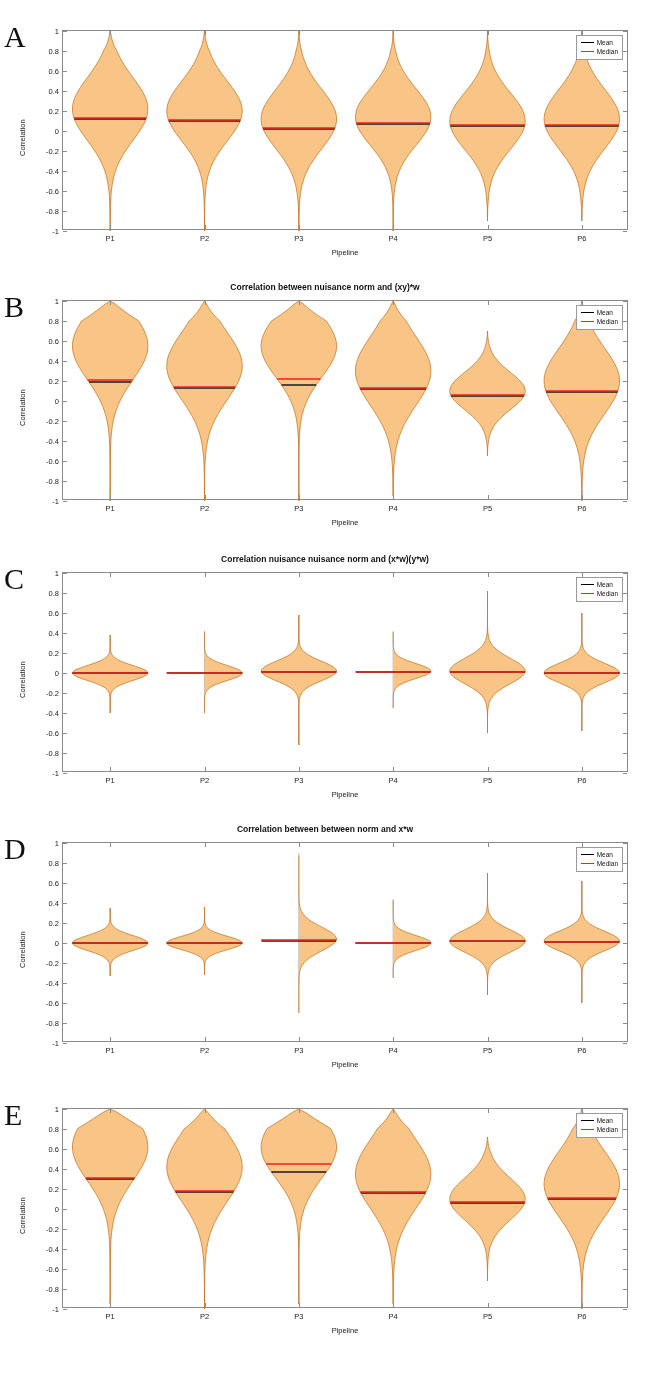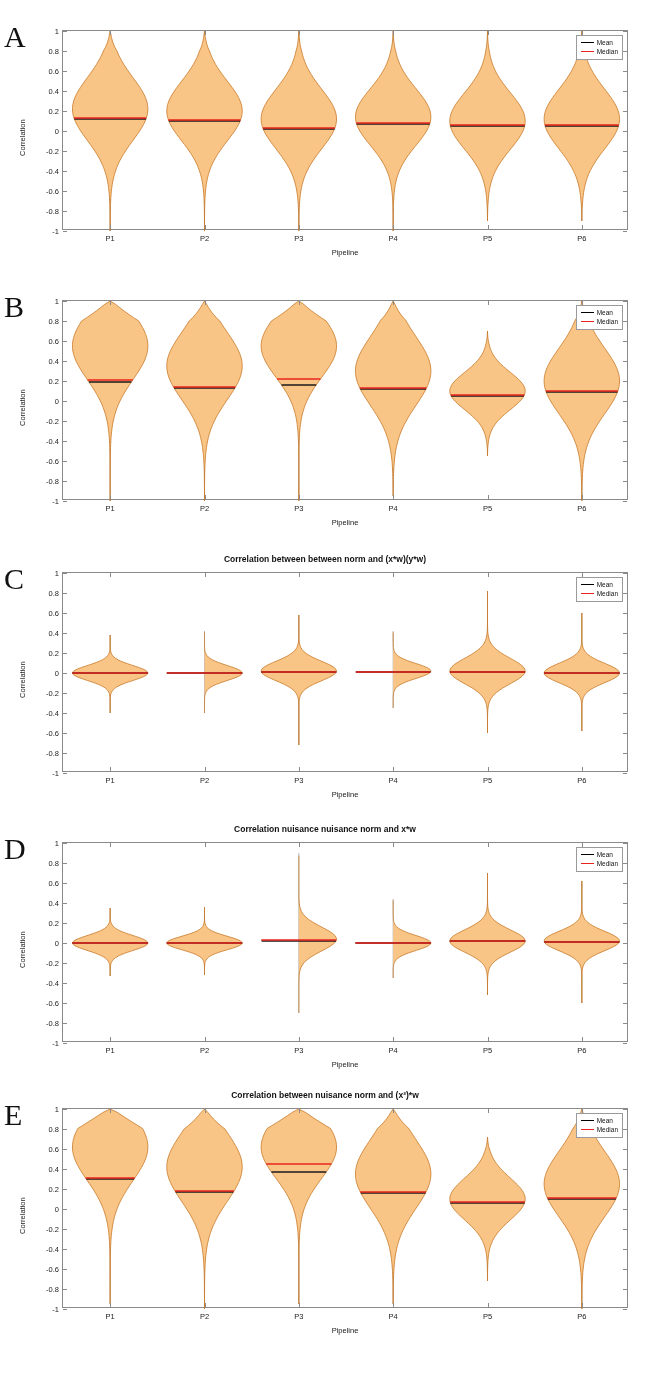--- a/index.html
+++ b/index.html
@@ -216,20 +216,21 @@
             <span class="legend-swatch red"></span>
             <span>Median</span>
           </div>
         </div>
       </div>
       <div class="ylabel" style="left: 18px; top: 148px;">Correlation</div>
       <div class="xlabel" style="left: 62px; width: 566px; top: 240px;">Pipeline</div>
     </div>
     <div class="panel" style="position: absolute; left: 0px; top: 278px; height: 262px;">
       <div class="panel-letter" style="top: 14px;">B</div>
+      <div class="plot-title" style="top: 4px; left: 22px; width: 606px;">Correlation between nuisance norm and (xy)*w</div>
       <div class="axes" style="left: 62px; top: 22px; width: 566px; height: 200px;">
         <div class="ytick" style="top: 200px;">-1</div>
         <div class="ytickmark" style="top: 200px;"></div>
         <div class="ytickmark right" style="top: 200px;"></div>
         <div class="ytick" style="top: 180px;">-0.8</div>
         <div class="ytickmark" style="top: 180px;"></div>
         <div class="ytickmark right" style="top: 180px;"></div>
         <div class="ytick" style="top: 160px;">-0.6</div>
         <div class="ytickmark" style="top: 160px;"></div>
         <div class="ytickmark right" style="top: 160px;"></div>
@@ -310,21 +311,21 @@
             <span class="legend-swatch red"></span>
             <span>Median</span>
           </div>
         </div>
       </div>
       <div class="ylabel" style="left: 18px; top: 148px;">Correlation</div>
       <div class="xlabel" style="left: 62px; width: 566px; top: 240px;">Pipeline</div>
     </div>
     <div class="panel" style="position: absolute; left: 0px; top: 550px; height: 262px;">
       <div class="panel-letter" style="top: 14px;">C</div>
-      <div class="plot-title" style="top: 4px; left: 22px; width: 606px;">Correlation between between norm and (x*w)(y*w)</div>
+      <div class="plot-title" style="top: 4px; left: 22px; width: 606px;">Correlation nuisance nuisance norm and (x*w)(y*w)</div>
       <div class="axes" style="left: 62px; top: 22px; width: 566px; height: 200px;">
         <div class="ytick" style="top: 200px;">-1</div>
         <div class="ytickmark" style="top: 200px;"></div>
         <div class="ytickmark right" style="top: 200px;"></div>
         <div class="ytick" style="top: 180px;">-0.8</div>
         <div class="ytickmark" style="top: 180px;"></div>
         <div class="ytickmark right" style="top: 180px;"></div>
         <div class="ytick" style="top: 160px;">-0.6</div>
         <div class="ytickmark" style="top: 160px;"></div>
         <div class="ytickmark right" style="top: 160px;"></div>
@@ -405,21 +406,21 @@
             <span class="legend-swatch red"></span>
             <span>Median</span>
           </div>
         </div>
       </div>
       <div class="ylabel" style="left: 18px; top: 148px;">Correlation</div>
       <div class="xlabel" style="left: 62px; width: 566px; top: 240px;">Pipeline</div>
     </div>
     <div class="panel" style="position: absolute; left: 0px; top: 820px; height: 262px;">
       <div class="panel-letter" style="top: 14px;">D</div>
-      <div class="plot-title" style="top: 4px; left: 22px; width: 606px;">Correlation nuisance nuisance norm and x*w</div>
+      <div class="plot-title" style="top: 4px; left: 22px; width: 606px;">Correlation between between norm and x*w</div>
       <div class="axes" style="left: 62px; top: 22px; width: 566px; height: 200px;">
         <div class="ytick" style="top: 200px;">-1</div>
         <div class="ytickmark" style="top: 200px;"></div>
         <div class="ytickmark right" style="top: 200px;"></div>
         <div class="ytick" style="top: 180px;">-0.8</div>
         <div class="ytickmark" style="top: 180px;"></div>
         <div class="ytickmark right" style="top: 180px;"></div>
         <div class="ytick" style="top: 160px;">-0.6</div>
         <div class="ytickmark" style="top: 160px;"></div>
         <div class="ytickmark right" style="top: 160px;"></div>
@@ -500,21 +501,20 @@
             <span class="legend-swatch red"></span>
             <span>Median</span>
           </div>
         </div>
       </div>
       <div class="ylabel" style="left: 18px; top: 148px;">Correlation</div>
       <div class="xlabel" style="left: 62px; width: 566px; top: 240px;">Pipeline</div>
     </div>
     <div class="panel" style="position: absolute; left: 0px; top: 1086px; height: 262px;">
       <div class="panel-letter" style="top: 14px;">E</div>
-      <div class="plot-title" style="top: 4px; left: 22px; width: 606px;">Correlation between nuisance norm and (x²)*w</div>
       <div class="axes" style="left: 62px; top: 22px; width: 566px; height: 200px;">
         <div class="ytick" style="top: 200px;">-1</div>
         <div class="ytickmark" style="top: 200px;"></div>
         <div class="ytickmark right" style="top: 200px;"></div>
         <div class="ytick" style="top: 180px;">-0.8</div>
         <div class="ytickmark" style="top: 180px;"></div>
         <div class="ytickmark right" style="top: 180px;"></div>
         <div class="ytick" style="top: 160px;">-0.6</div>
         <div class="ytickmark" style="top: 160px;"></div>
         <div class="ytickmark right" style="top: 160px;"></div>

